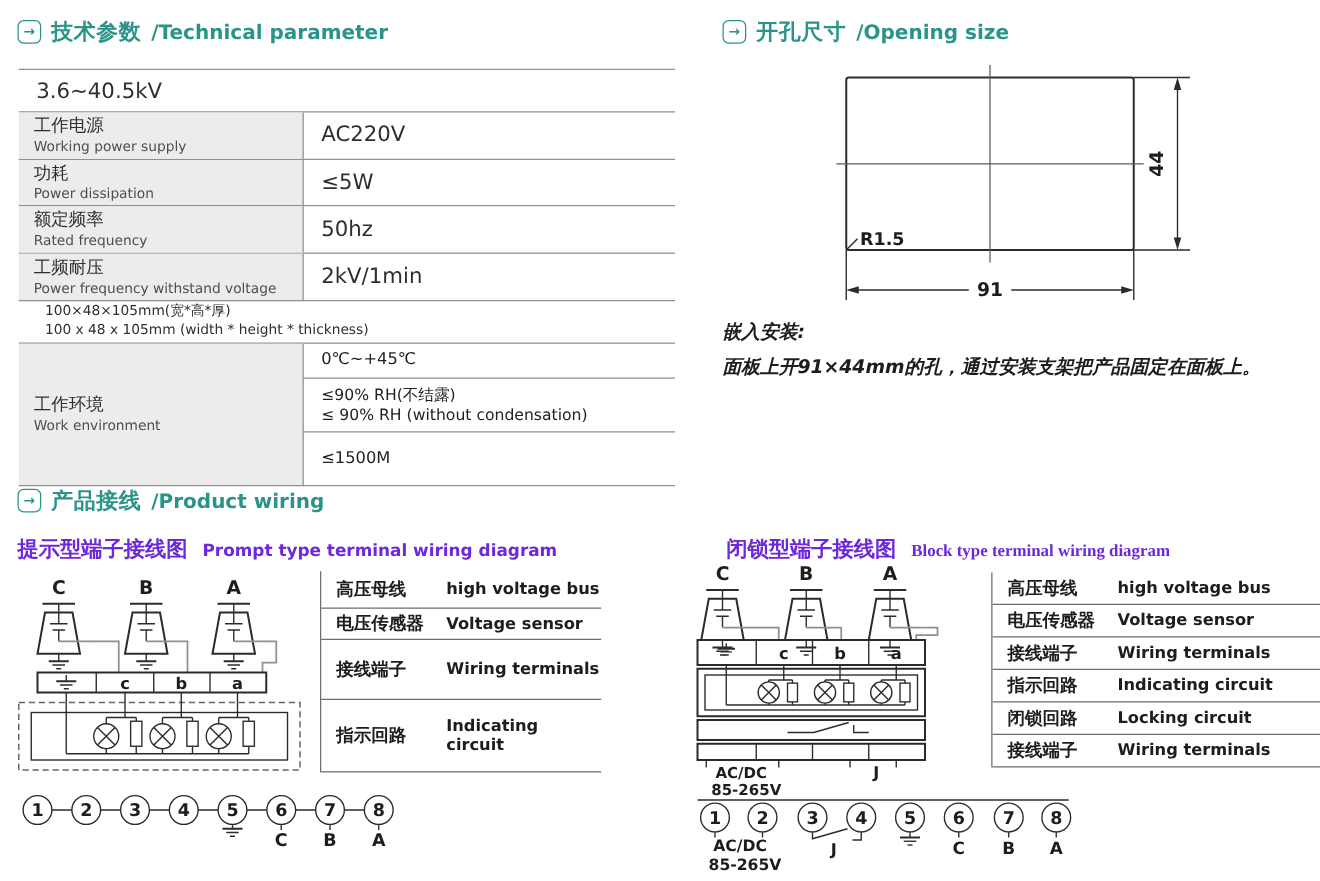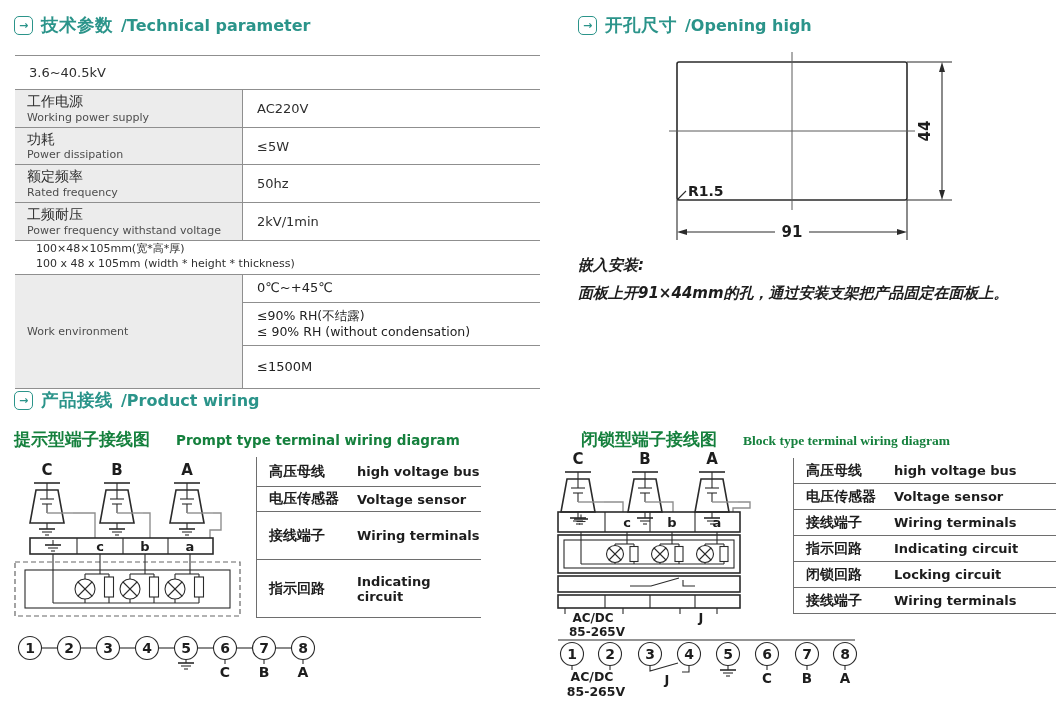--- a/index.html
+++ b/index.html
@@ -14,33 +14,33 @@
   .sec-en{font-size:16px;}
 
   
   .tech-table{position:absolute;left:15px;top:55px;width:525px;border-top:1.2px solid #8f8f8f;}
   .t-row{display:flex;border-bottom:1.2px solid #8f8f8f;min-height:33px;}
   .t-label{width:228px;background:#ececec;border-right:1.2px solid #8f8f8f;
            display:flex;flex-direction:column;justify-content:center;padding:3px 4px 3px 12px;box-sizing:border-box;}
   .t-label .zh{font-size:14px;color:#2e2e2e;line-height:1.25;}
   .t-label .en{font-size:11px;color:#4d4d4d;line-height:1.2;}
   .t-value{flex:1;display:flex;flex-direction:column;justify-content:center;padding-left:14px;
-           font-size:13px;color:#2e2e2e;}
+           font-size:17px;color:#2e2e2e;}
   .t-value.small{font-size:11px;line-height:1.35;padding-left:21px;}
   .t-env-values{flex:1;display:flex;flex-direction:column;}
   .t-env-cell{display:flex;flex-direction:column;justify-content:center;border-bottom:1.2px solid #8f8f8f;
               padding:5px 0 5px 14px;font-size:13px;line-height:1.3;}
   .t-env-cell:last-child{border-bottom:none;min-height:32px;}
   .t-env-cell.tall{min-height:30px;font-size:12.5px;}
 
   
   .note{position:absolute;left:578px;top:252px;font-size:15px;font-weight:bold;color:#1d1d1d;line-height:1.85;font-style:italic;}
 
   
-  .sub-title{position:absolute;display:flex;align-items:baseline;gap:26px;color:#15803d;}
+  .sub-title{position:absolute;display:flex;align-items:baseline;gap:12px;color:#6d28d9;}
   .sub-zh{font-size:17px;font-weight:bold;}
   .sub-en{font-size:13.5px;font-weight:bold;}
 
   
   .legend{position:absolute;border-left:1.4px solid #6e6e6e;}
   .legend-row{display:flex;align-items:center;border-bottom:1.3px solid #6e6e6e;padding-left:12px;box-sizing:border-box;}
   .legend-zh{min-width:80px;margin-right:8px;font-size:14px;font-weight:bold;color:#1d1d1d;}
   .legend-en{font-size:13px;font-weight:bold;color:#1d1d1d;}
 
   
@@ -97,37 +97,38 @@
       <div class="t-value">2kV/1min</div>
     </div>
     <div class="t-row">
       <div class="t-value small">
         <div>100×48×105mm(宽*高*厚)</div>
         <div>100 x 48 x 105mm (width * height * thickness)</div>
       </div>
     </div>
     <div class="t-row">
       <div class="t-label">
+        <div class="zh">工作环境</div>
         <div class="en">Work environment</div>
       </div>
       <div class="t-env-values">
         <div class="t-env-cell">0℃~+45℃</div>
         <div class="t-env-cell tall">
           <div>≤90% RH(不结露)</div>
           <div>≤ 90% RH (without condensation)</div>
         </div>
         <div class="t-env-cell">≤1500M</div>
       </div>
     </div>
   </div>
 
   <div class="sec-header" style="left:578px;top:13px;">
     <span class="sec-icon">→</span>
     <span class="sec-zh">开孔尺寸</span>
-    <span class="sec-en">/Opening high</span>
+    <span class="sec-en">/Opening size</span>
   </div>
 
   <svg class="diagram" style="left:620px;top:48px;" width="440" height="200" viewBox="0 0 440 200">
     <rect x="57" y="14" width="230" height="138" rx="2" class="ln"></rect>
     <line x1="172" y1="4" x2="172" y2="162" class="cline"></line>
     <line x1="49" y1="83" x2="295" y2="83" class="cline"></line>
 
     <line x1="287" y1="14" x2="332" y2="14" class="lnthin"></line>
     <line x1="287" y1="152" x2="332" y2="152" class="lnthin"></line>
     <line x1="322" y1="20" x2="322" y2="146" class="lnthin"></line>

